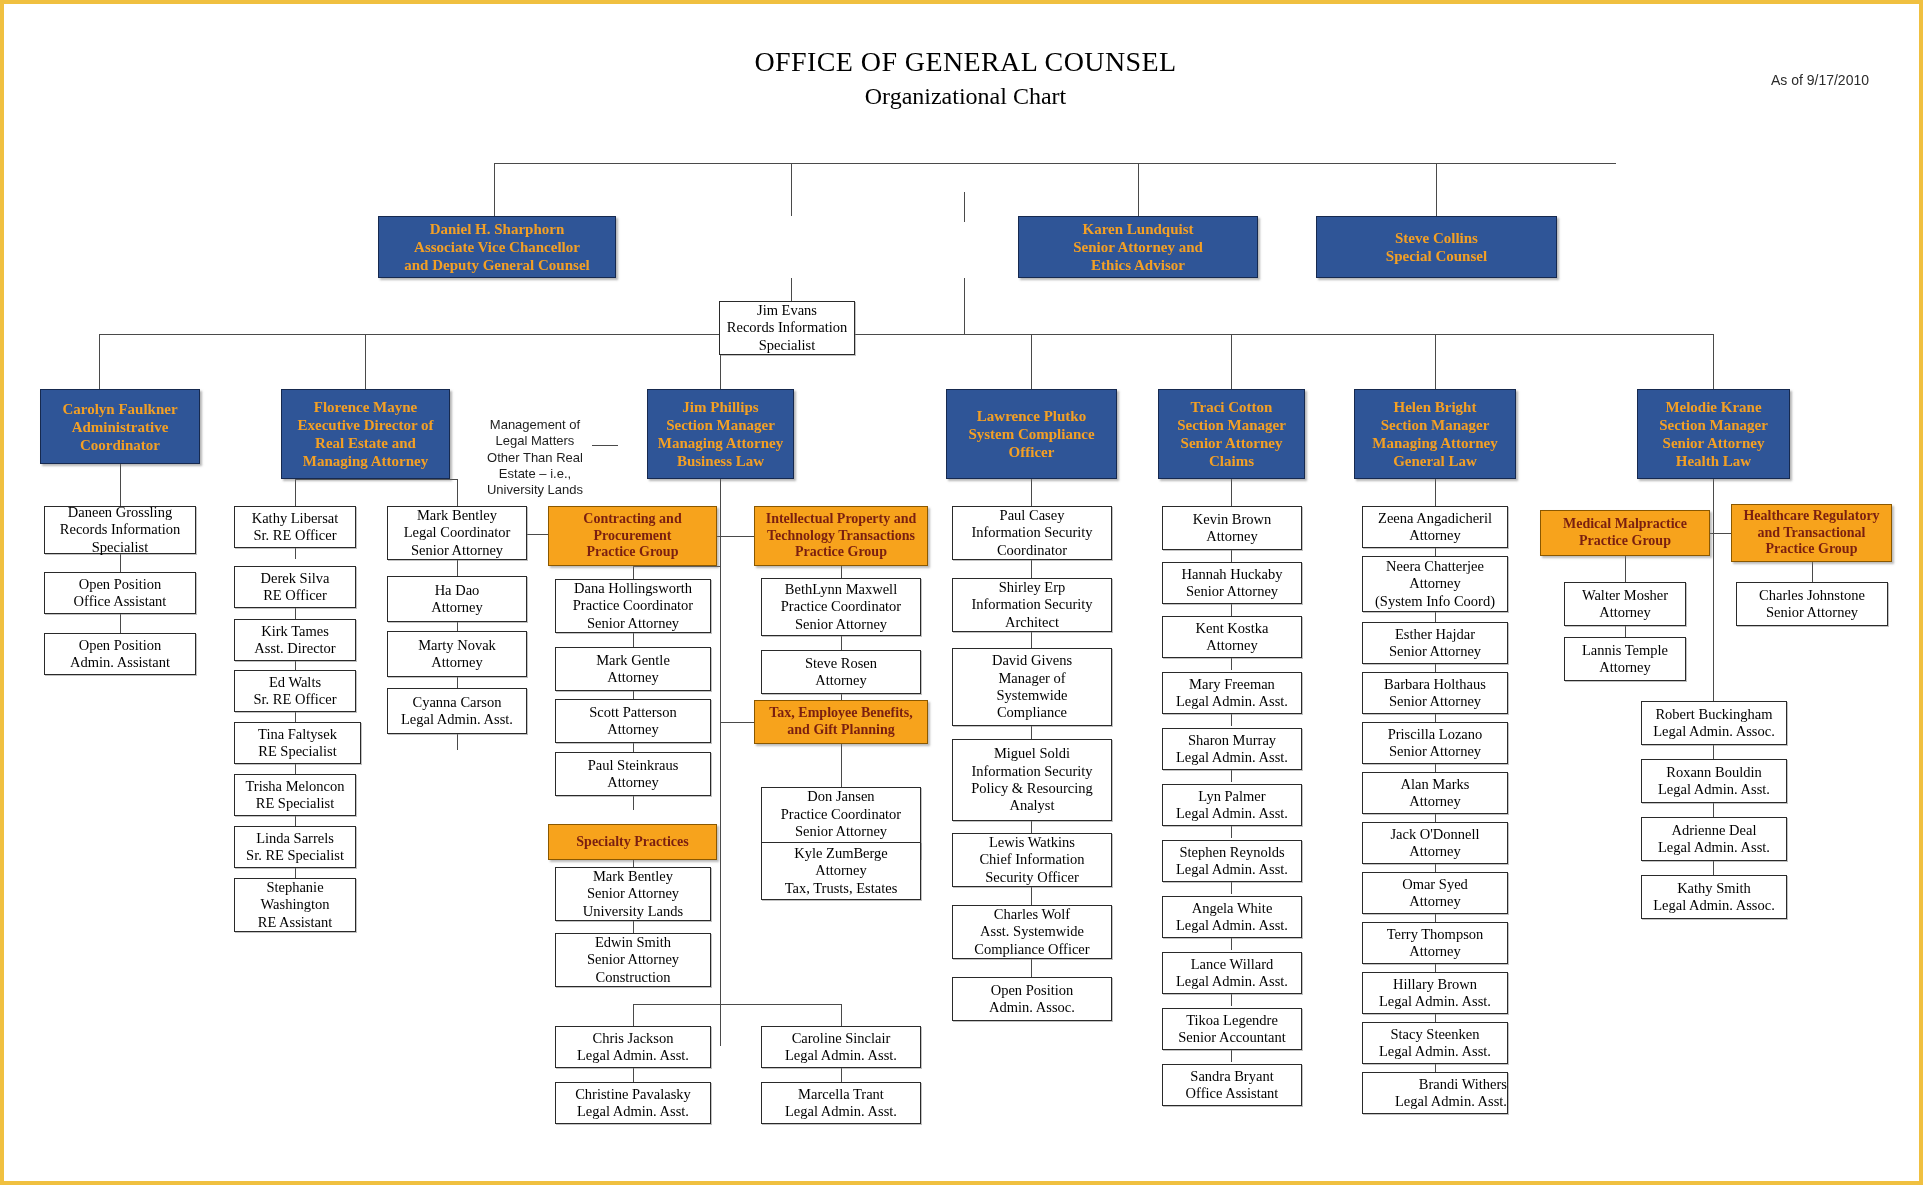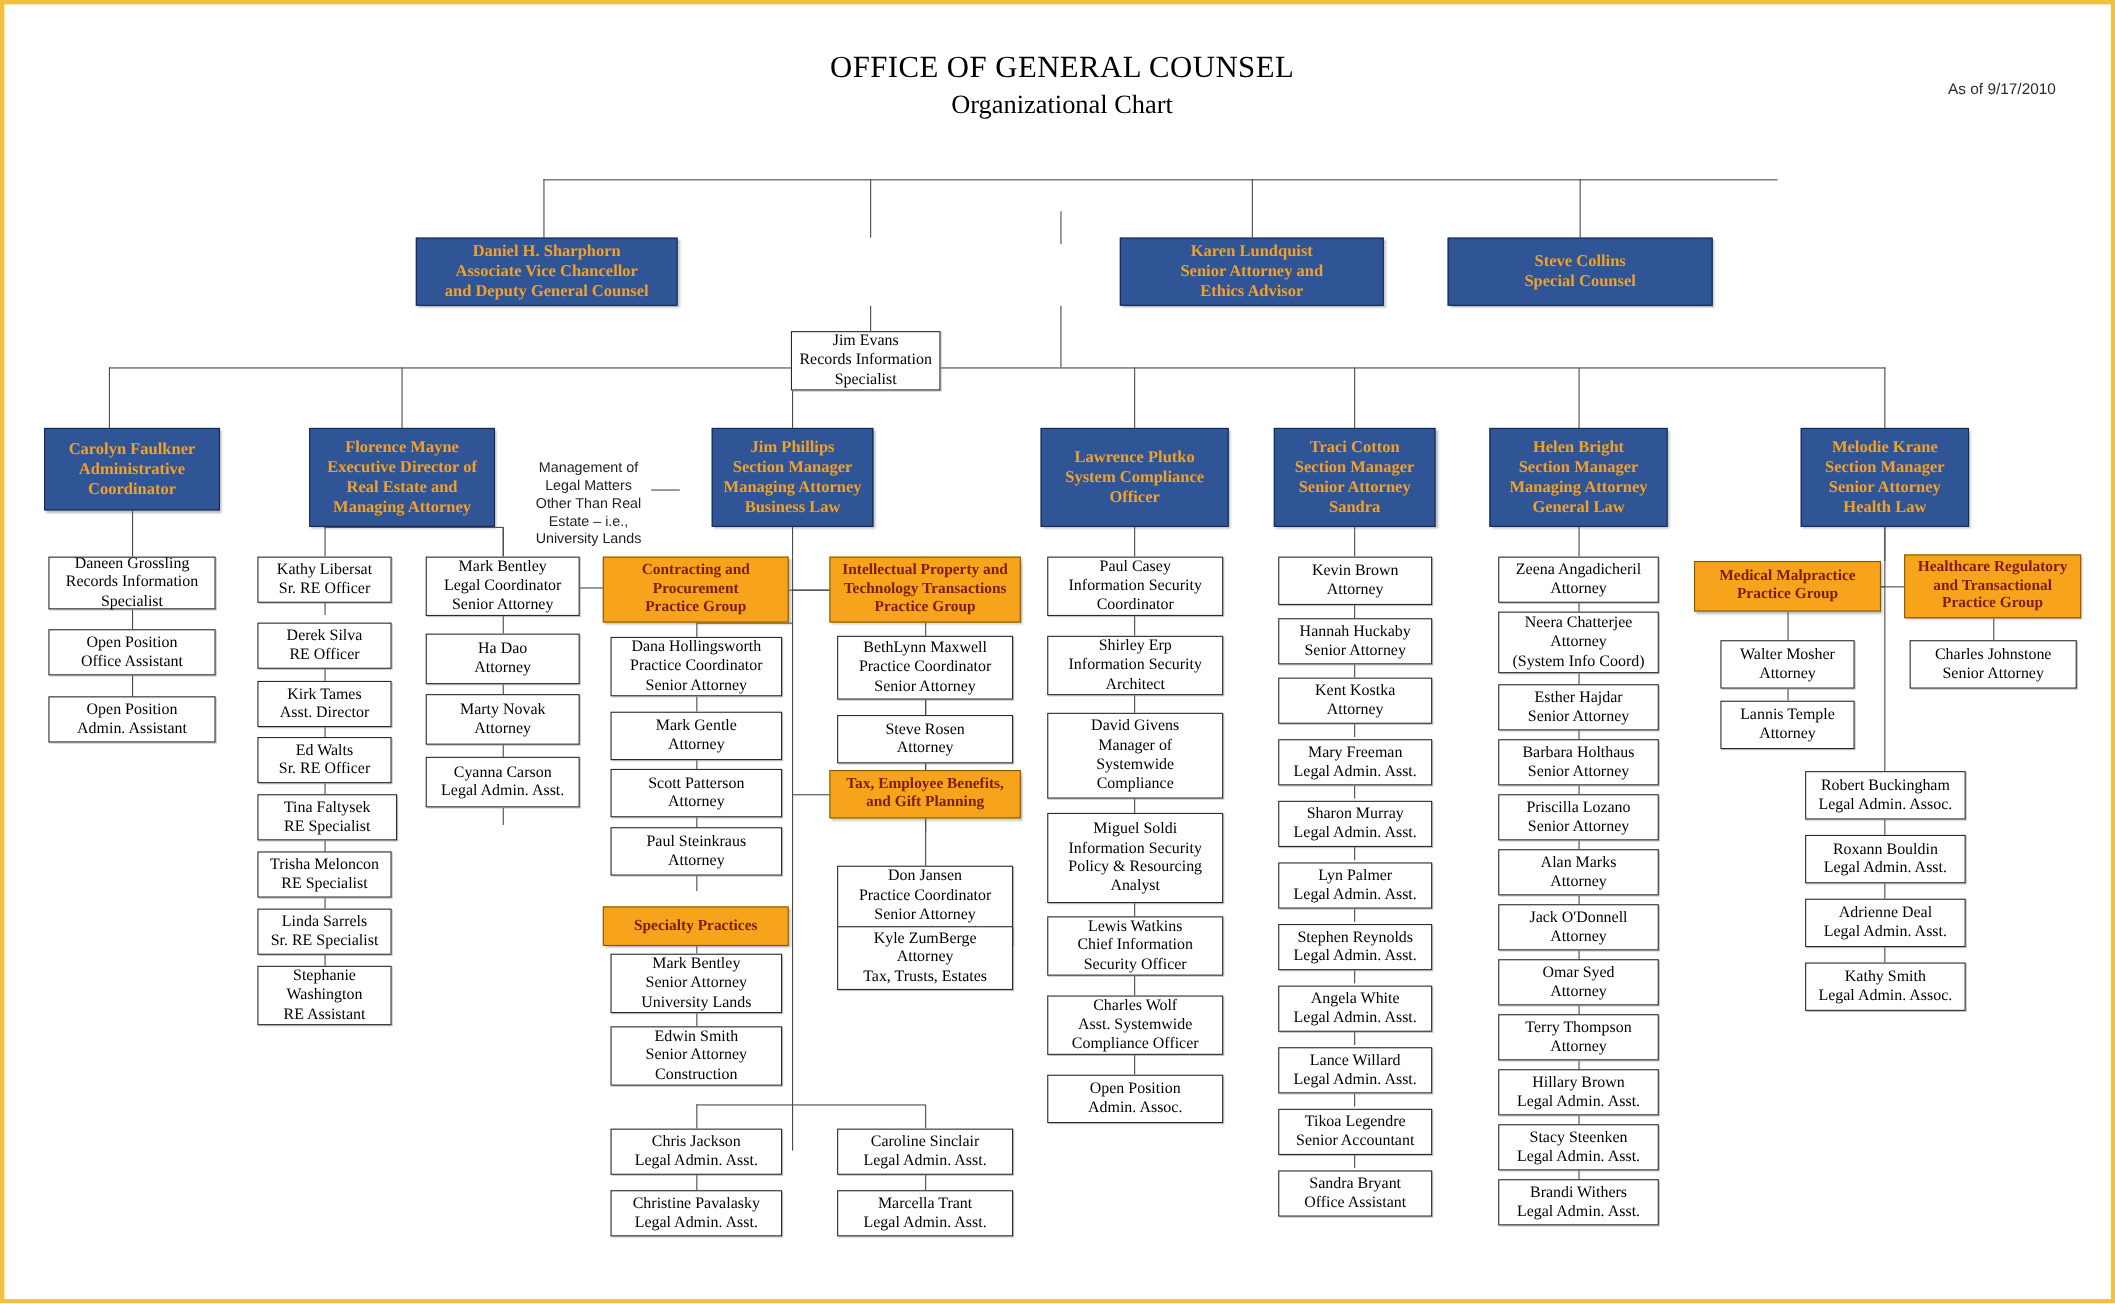--- a/index.html
+++ b/index.html
@@ -271,21 +271,21 @@
     <div class="box blue" style="left:942px;top:385px;width:171px;height:90px;">
       <span class="ln">Lawrence Plutko</span>
       <span class="ln">System Compliance</span>
       <span class="ln">Officer</span>
     </div>
 
     <div class="box blue" style="left:1154px;top:385px;width:147px;height:90px;">
       <span class="ln">Traci Cotton</span>
       <span class="ln">Section Manager</span>
       <span class="ln">Senior Attorney</span>
-      <span class="ln">Sandra</span>
+      <span class="ln">Claims</span>
     </div>
 
     <div class="box blue" style="left:1350px;top:385px;width:162px;height:90px;">
       <span class="ln">Helen Bright</span>
       <span class="ln">Section Manager</span>
       <span class="ln">Managing Attorney</span>
       <span class="ln">General Law</span>
     </div>
 
     <div class="box blue" style="left:1633px;top:385px;width:153px;height:90px;">
@@ -572,21 +572,21 @@
           <span class="ln">Attorney</span>
         </div>
         <div class="box w" style="left: 1358px; top: 968px; width: 146px; height: 42px;">
           <span class="ln">Hillary Brown</span>
           <span class="ln">Legal Admin. Asst.</span>
         </div>
         <div class="box w" style="left: 1358px; top: 1018px; width: 146px; height: 42px;">
           <span class="ln">Stacy Steenken</span>
           <span class="ln">Legal Admin. Asst.</span>
         </div>
-        <div class="box w" style="left: 1358px; top: 1068px; width: 146px; height: 42px;">
+        <div class="box w" style="left: 1358px; top: 1068px; width: 146px; height: 42px; text-align: right;">
           <span class="ln">Brandi Withers</span>
           <span class="ln">Legal Admin. Asst.</span>
         </div>
         <div class="box w" style="left: 1560px; top: 578px; width: 122px; height: 44px;">
           <span class="ln">Walter Mosher</span>
           <span class="ln">Attorney</span>
         </div>
         <div class="box w" style="left: 1560px; top: 633px; width: 122px; height: 44px;">
           <span class="ln">Lannis Temple</span>
           <span class="ln">Attorney</span>

